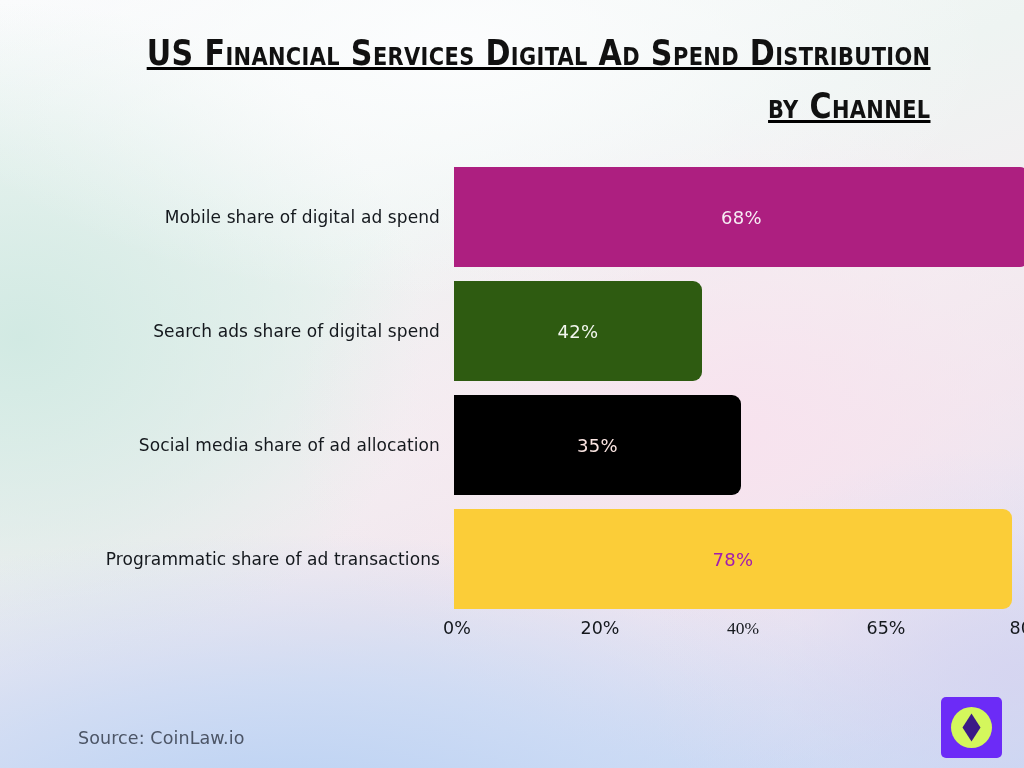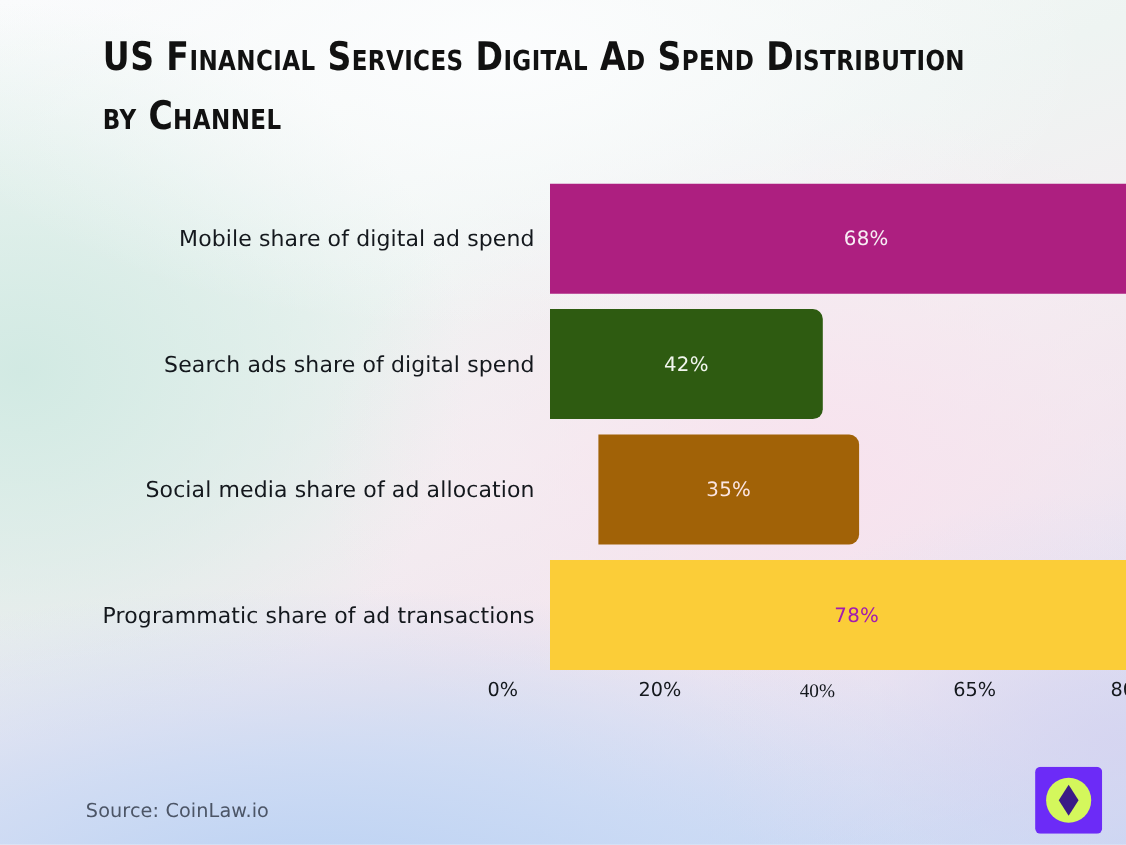--- a/index.html
+++ b/index.html
@@ -72,21 +72,22 @@
         rgba(220, 220, 242, 0.30) 55%,
         rgba(225, 228, 245, 0.0) 88%);
   }
 
   
   #title-block {
     position: absolute;
     left: 62px;
     top: 26px;
     width: 900px;
-    text-align: left;
+    text-align: right;
+    text-decoration: underline;
   }
   .chart-title {
     margin: 0;
     font-family: "DejaVu Sans Condensed", "Liberation Sans Narrow", "Liberation Sans", sans-serif;
     font-weight: 700;
     font-size: 36px;
     line-height: 1.48;
     letter-spacing: 0.4px;
     color: #111111;
     font-stretch: condensed;
@@ -111,26 +112,26 @@
     top: 0;
     width: 1024px;
   }
   .bar-row {
     position: relative;
     height: 114px;
     display: flex;
     align-items: center;
   }
   .bar-label {
-    width: 500px;
+    width: 454px;
     padding-right: 14px;
     box-sizing: border-box;
     text-align: right;
     font-family: "DejaVu Sans", "Liberation Sans", sans-serif;
-    font-size: 20px;
+    font-size: 17px;
     font-weight: 400;
     color: #14181d;
     letter-spacing: 0.1px;
     white-space: nowrap;
   }
   .bar-track {
     position: relative;
     flex: 1 1 auto;
     height: 114px;
   }
@@ -223,21 +224,21 @@
           <div class="bar-label">Search ads share of digital spend</div>
           <div class="bar-track">
             <div class="bar" style="width: 248px; background: rgb(46, 91, 17);">
               <span class="bar-value" style="color: rgb(242, 246, 238);">42%</span>
             </div>
           </div>
         </div>
         <div class="bar-row">
           <div class="bar-label">Social media share of ad allocation</div>
           <div class="bar-track">
-            <div class="bar" style="width: 237px; background: #a16207; margin-left: 44px;">
+            <div class="bar" style="width: 287px; background: #000000;">
               <span class="bar-value" style="color: rgb(251, 229, 226);">35%</span>
             </div>
           </div>
         </div>
         <div class="bar-row">
           <div class="bar-label">Programmatic share of ad transactions</div>
           <div class="bar-track">
             <div class="bar" style="width: 557.7px; background: rgb(251, 205, 56);">
               <span class="bar-value" style="color: #a21caf;">78%</span>
             </div>

